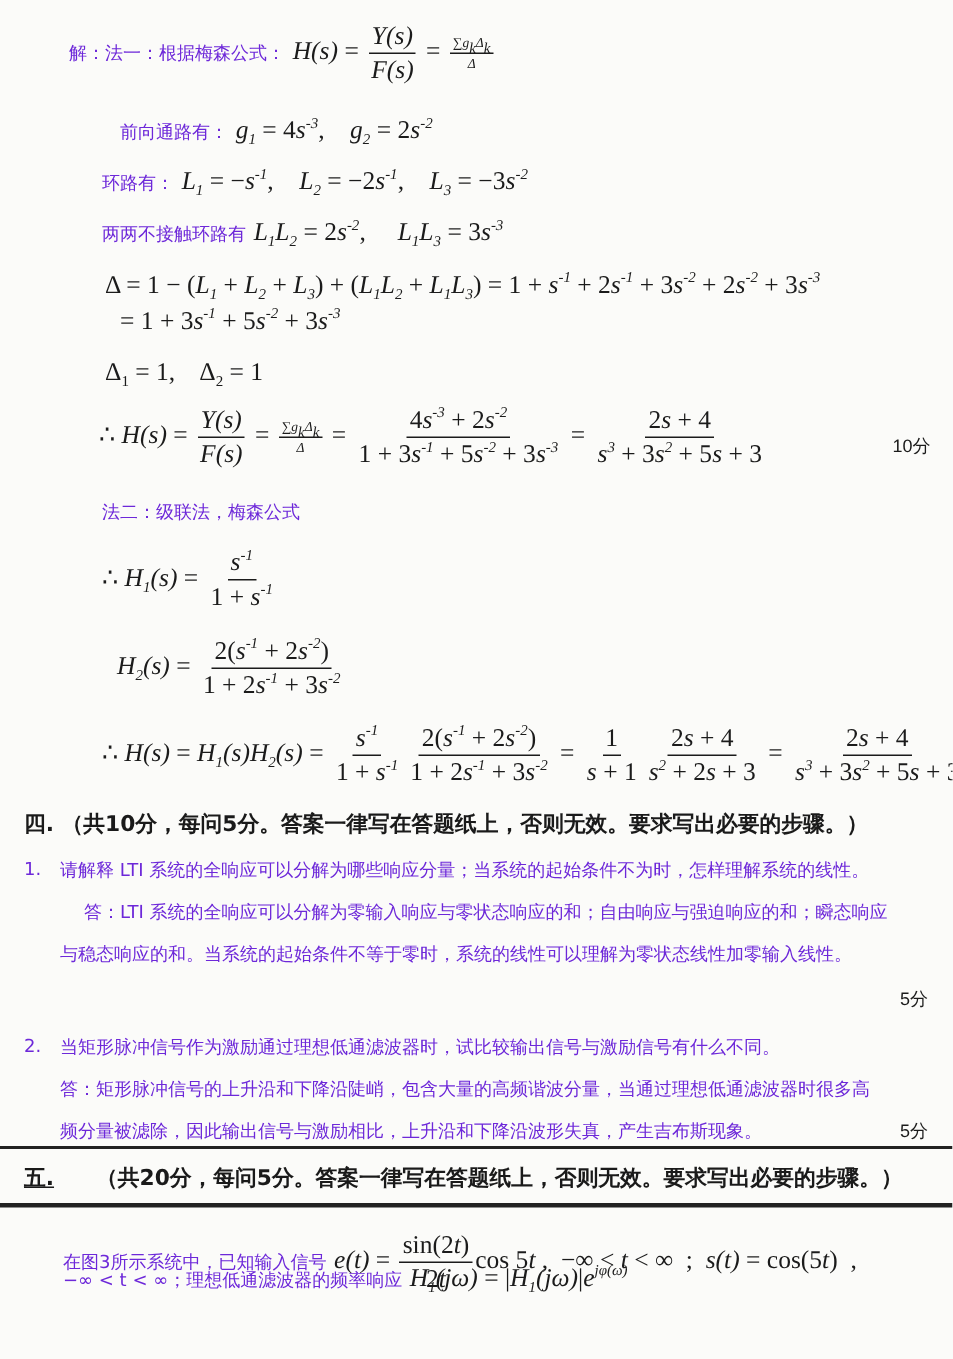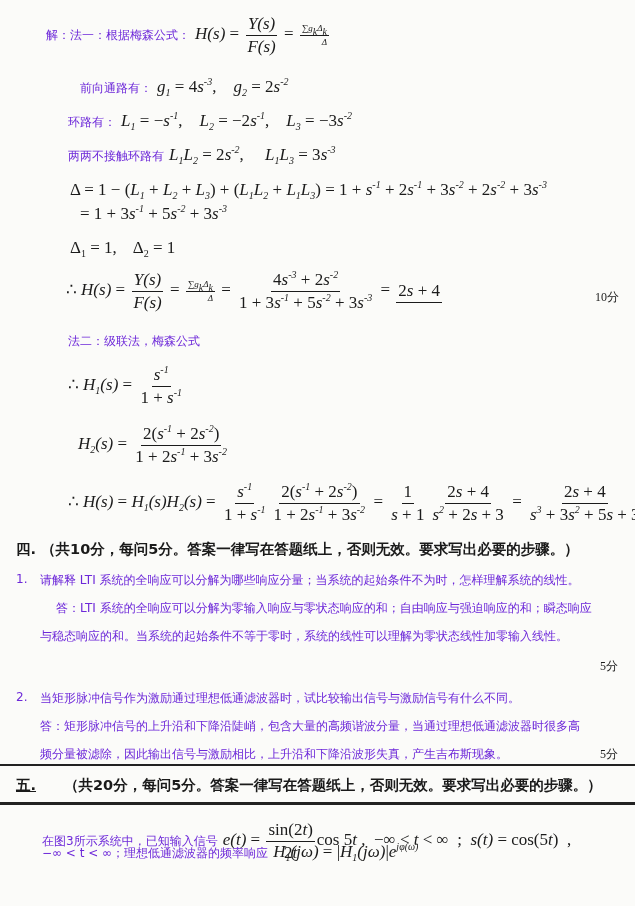--- a/index.html
+++ b/index.html
@@ -10,24 +10,24 @@
   }
   .abs { position:absolute; white-space:nowrap; }
   .cn { font-family:"DejaVu Sans", sans-serif; font-size:12px; color:#6d28d9; }
   .math { font-family:"Liberation Serif", serif; font-size:17px; font-style:italic; }
   .math .up { font-style:normal; }
   sup { font-size:10px; vertical-align:7px; line-height:0; }
   sub { font-size:10px; vertical-align:-4px; line-height:0; }
   .frac { display:inline-flex; flex-direction:column; align-items:center; vertical-align:middle; margin:0 2px; }
   .frac .n { border-bottom:1.3px solid #1b1b1b; padding:0 2px 1px; line-height:20px; }
   .frac .d { padding:1px 2px 0; line-height:20px; }
-  .frac.small { font-size:9px;align-items:flex-end; }
+  .frac.small { font-size:9px; }
   .frac.small .n { line-height:11px; }
   .frac.small .d { line-height:11px; }
-  .score { font-family:Liberation Serif, serif; font-size:12px; }
+  .score { font-family:Liberation Sans, sans-serif; font-size:12px; }
   .heading { font-family:"DejaVu Sans", sans-serif; font-size:14.5px; font-weight:bold; color:#1a1a1a; }
   .rule { position:absolute; left:0; width:635px; background:#222; }
 </style>
 </head>
 <body>
 
 <div class="abs" style="left:46px; top:14px;">
   <span class="cn">解：法一：根据梅森公式：</span>
   <span class="math">H(<span>s</span>)<span class="up"> = </span><span class="frac">
         <span class="n">Y(s)</span>
@@ -62,20 +62,21 @@
       <span class="n">Y(s)</span>
       <span class="d">F(s)</span>
     </span><span class="up"> = </span><span class="frac small">
       <span class="n">∑g<sub>k</sub>Δ<sub>k</sub></span>
       <span class="d">Δ</span>
     </span><span class="up"> = </span><span class="frac">
       <span class="n"><span class="up">4</span>s<sup>-3</sup><span class="up"> + 2</span>s<sup>-2</sup></span>
       <span class="d"><span class="up">1 + 3</span>s<sup>-1</sup><span class="up"> + 5</span>s<sup>-2</sup><span class="up"> + 3</span>s<sup>-3</sup></span>
     </span><span class="up"> = </span><span class="frac">
       <span class="n"><span class="up">2</span>s<span class="up"> + 4</span></span>
+      <span class="d">s<sup>3</sup><span class="up"> + 3</span>s<sup>2</sup><span class="up"> + 5</span>s<span class="up"> + 3</span></span>
     </span></div>
 <div class="abs score" style="left:595px; top:289px;">10分</div>
 
 <div class="abs cn" style="left:68px; top:333px;">法二：级联法，梅森公式</div>
 
 <div class="abs math" style="left:68px; top:365px;"><span class="up">∴ </span>H<sub>1</sub>(s)<span class="up"> = </span><span class="frac">
       <span class="n">s<sup>-1</sup></span>
       <span class="d"><span class="up">1 + </span>s<sup>-1</sup></span>
     </span></div>
 

